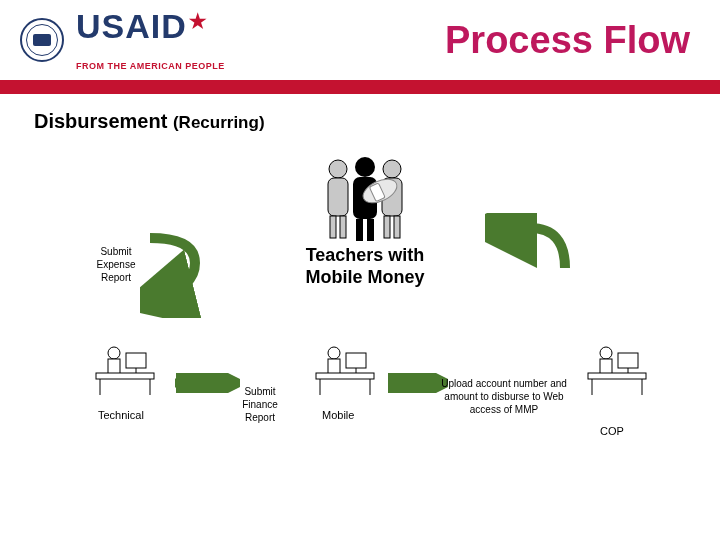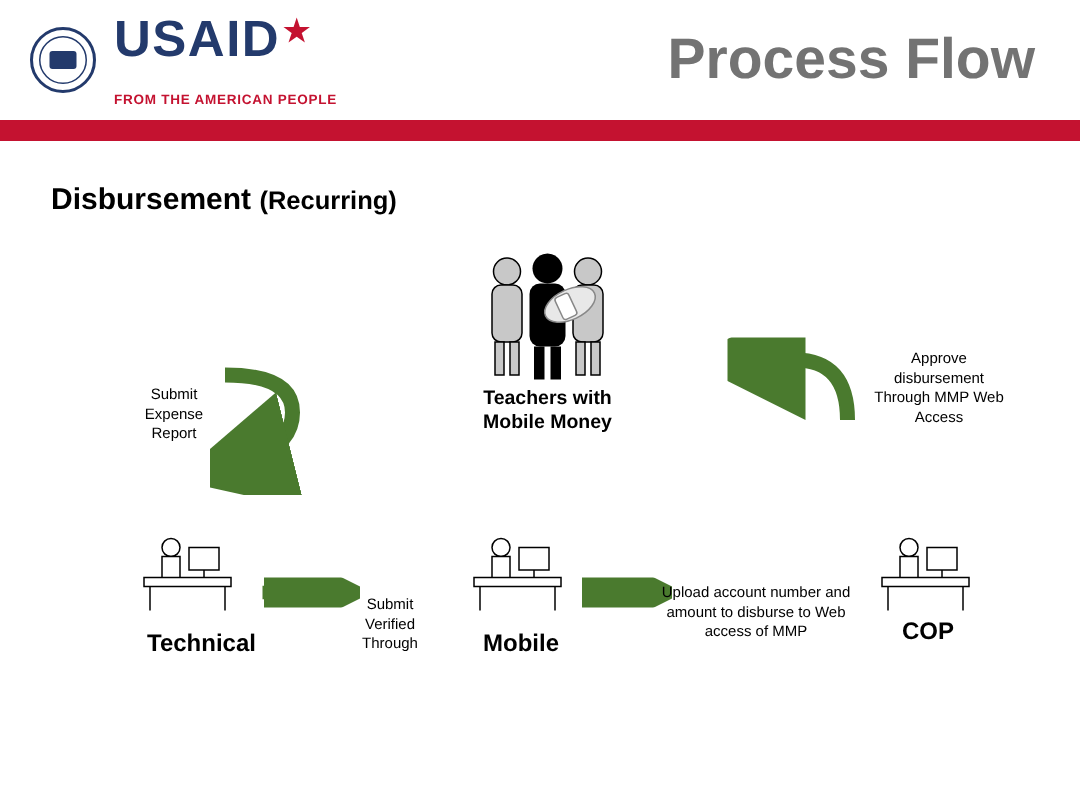--- a/index.html
+++ b/index.html
@@ -5,31 +5,31 @@
 *{margin:0;padding:0;box-sizing:border-box}
 body{width:720px;height:540px;background:#fff;font-family:Arial,sans-serif;position:relative;overflow:hidden}
 .header{display:flex;align-items:center;padding:8px 20px;height:80px}
 .seal{width:44px;height:44px;border:2px solid #233a6c;border-radius:50%;display:flex;align-items:center;justify-content:center;margin-right:12px;position:relative}
 .seal::before{content:"";position:absolute;width:30px;height:30px;border:1px solid #233a6c;border-radius:50%}
 .seal-inner{width:18px;height:12px;background:#233a6c;border-radius:2px}
 .logo-text{display:flex;flex-direction:column}
 .logo-main{font-size:34px;font-weight:900;color:#233a6c;letter-spacing:1px;line-height:1;display:flex;align-items:flex-start}
 .logo-star{color:#c41230;font-size:20px;margin-left:2px;margin-top:2px}
 .logo-sub{font-size:9px;color:#c41230;font-weight:bold;letter-spacing:0.5px;margin-top:18px}
-.title{font-size:38px;font-weight:bold;color:#737373;margin-left:auto;margin-right:10px}
+.title{font-size:38px;font-weight:bold;color:#be185d;margin-left:auto;margin-right:10px}
 .redbar{height:14px;background:#c41230;width:100%}
-.subtitle{font-size:20px;font-weight:bold;padding:28px 34px 0}
+.subtitle{font-size:20px;font-weight:bold;padding:16px 34px 0}
 .subtitle .light{font-weight:bold;font-size:17px}
 .diagram{position:relative;height:380px}
 .label{position:absolute;font-size:10px;text-align:center;line-height:1.3}
-.node-label{position:absolute;font-size:16px;text-align:right;font-weight:bold}
+.node-label{position:absolute;font-size:11px;text-align:left;font-weight:normal}
 svg.arrow{position:absolute}
 .desk{position:absolute}
 .people-group{position:absolute;left:310px;top:20px;width:110px;height:90px}
-.teachers-label{position:absolute;left:305px;top:112px;width:120px;font-size:13px;font-weight:bold;text-align:center;line-height:1.2}
+.teachers-label{position:absolute;left:305px;top:112px;width:120px;font-size:18px;font-weight:bold;text-align:center;line-height:1.2}
 </style>
 </head>
 <body>
 
 <div class="header">
   <div class="seal">
       <div class="seal-inner"></div>
     </div>
   <div class="logo-text">
     <div class="logo-main">
@@ -83,21 +83,20 @@
   <div class="teachers-label">Teachers with Mobile Money</div>
 
   <svg class="arrow" style="left:485px;top:80px" width="90" height="70">
     <defs>
         <marker id="ah2" markerWidth="8" markerHeight="8" refX="4" refY="4" orient="auto">
           <path d="M0,0 L8,4 L0,8 Z" fill="#4a7a2e"></path>
         </marker>
       </defs>
     <path d="M80,55 Q80,15 45,15 Q25,15 12,15" stroke="#4a7a2e" stroke-width="10" fill="none" marker-end="url(#ah2)"></path>
   </svg>
-  <div class="label" style="left:582px;top:88px;width:88px">Approve disbursement Through MMP Web Access</div>
 
   <div class="desk" style="left:90px;top:210px">
     <svg width="70" height="55">
       <circle cx="24" cy="10" r="6" fill="#fff" stroke="#000"></circle>
       <rect x="18" y="16" width="12" height="18" fill="#fff" stroke="#000"></rect>
       <rect x="36" y="10" width="20" height="15" fill="#fff" stroke="#000"></rect>
       <line x1="46" y1="25" x2="46" y2="30" stroke="#000"></line>
       <rect x="6" y="30" width="58" height="6" fill="#fff" stroke="#000"></rect>
       <line x1="10" y1="36" x2="10" y2="52" stroke="#000"></line>
       <line x1="60" y1="36" x2="60" y2="52" stroke="#000"></line>
@@ -106,21 +105,21 @@
   <div class="node-label" style="left:98px;top:276px;width:56px">Technical</div>
 
   <svg class="arrow" style="left:170px;top:240px" width="70" height="20">
     <defs>
         <marker id="ah3" markerWidth="8" markerHeight="8" refX="6" refY="4" orient="auto">
           <path d="M0,0 L8,4 L0,8 Z" fill="#4a7a2e"></path>
         </marker>
       </defs>
     <line x1="5" y1="10" x2="60" y2="10" stroke="#4a7a2e" stroke-width="9" marker-end="url(#ah3)"></line>
   </svg>
-  <div class="label" style="left:235px;top:252px;width:50px">Submit Verified Through</div>
+  <div class="label" style="left:235px;top:252px;width:50px">Submit Finance Report</div>
 
   <div class="desk" style="left:310px;top:210px">
     <svg width="70" height="55">
       <circle cx="24" cy="10" r="6" fill="#fff" stroke="#000"></circle>
       <rect x="18" y="16" width="12" height="18" fill="#fff" stroke="#000"></rect>
       <rect x="36" y="10" width="20" height="15" fill="#fff" stroke="#000"></rect>
       <line x1="46" y1="25" x2="46" y2="30" stroke="#000"></line>
       <rect x="6" y="30" width="58" height="6" fill="#fff" stroke="#000"></rect>
       <line x1="10" y1="36" x2="10" y2="52" stroke="#000"></line>
       <line x1="60" y1="36" x2="60" y2="52" stroke="#000"></line>
@@ -142,15 +141,15 @@
     <svg width="70" height="55">
       <circle cx="24" cy="10" r="6" fill="#fff" stroke="#000"></circle>
       <rect x="18" y="16" width="12" height="18" fill="#fff" stroke="#000"></rect>
       <rect x="36" y="10" width="20" height="15" fill="#fff" stroke="#000"></rect>
       <line x1="46" y1="25" x2="46" y2="30" stroke="#000"></line>
       <rect x="6" y="30" width="58" height="6" fill="#fff" stroke="#000"></rect>
       <line x1="10" y1="36" x2="10" y2="52" stroke="#000"></line>
       <line x1="60" y1="36" x2="60" y2="52" stroke="#000"></line>
     </svg>
   </div>
-  <div class="node-label" style="left:600px;top:268px;width:36px">COP</div>
+  <div class="node-label" style="left:600px;top:292px;width:36px">COP</div>
 
 </div>
 
 </body></html>

